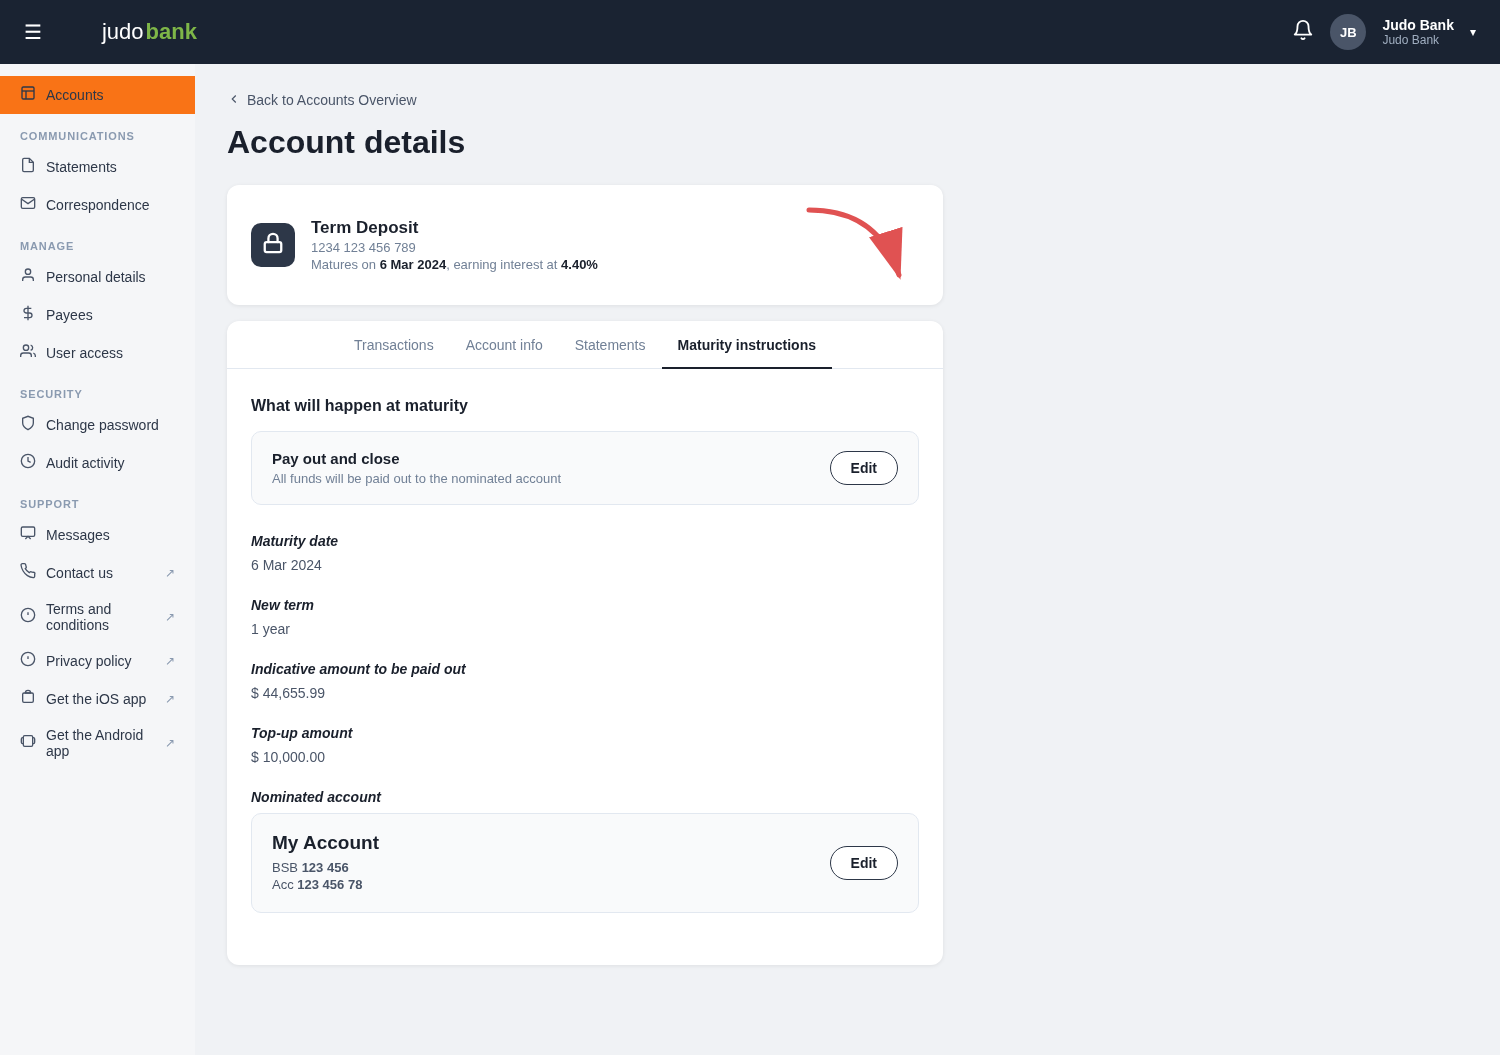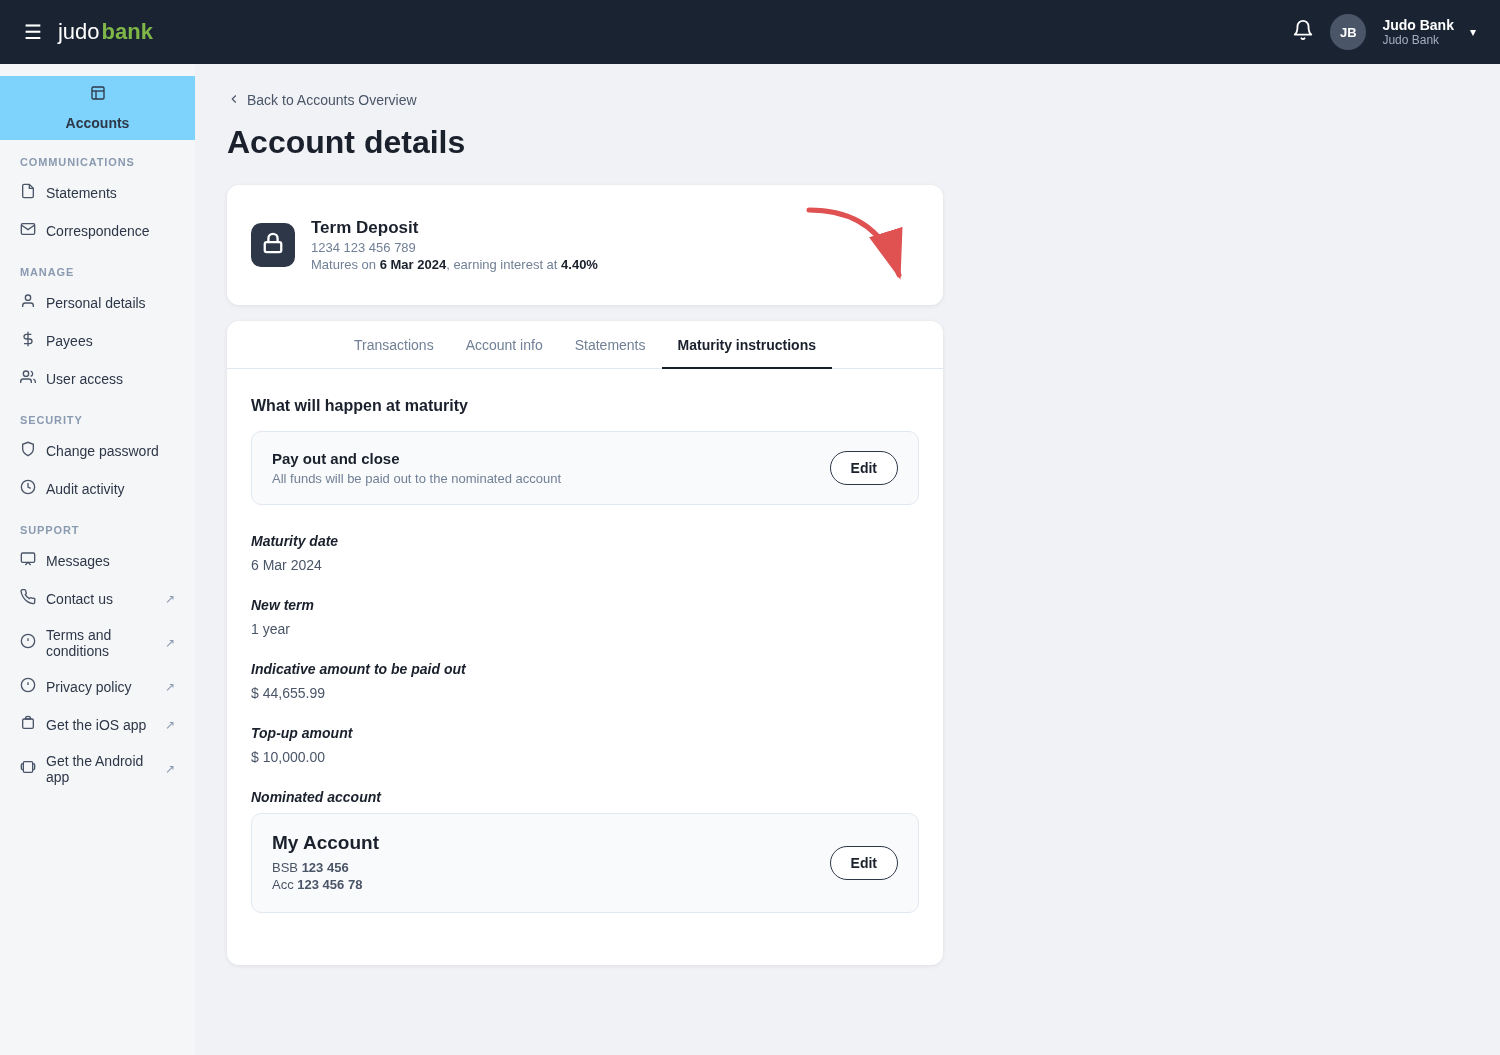--- a/index.html
+++ b/index.html
@@ -11,21 +11,21 @@
       height: 64px;
       display: flex;
       align-items: center;
       justify-content: space-between;
       padding: 0 24px;
       flex-shrink: 0;
     }
     .topnav-left { display: flex; align-items: center; gap: 16px; }
     .hamburger { color: #fff; font-size: 20px; cursor: pointer; }
     .logo { display: flex; align-items: center; gap: 2px; }
-    .logo-judo { color: #fff; font-size: 22px; font-weight: 300; }
+    .logo-judo { color: #fff; font-size: 22px; font-weight: 300; margin-left: 44px; }
     .logo-bank { color: #7eb648; font-size: 22px; font-weight: 700; }
     .topnav-right { display: flex; align-items: center; gap: 16px; }
     .bell-icon { color: #fff; font-size: 20px; cursor: pointer; }
     .user-avatar {
       width: 36px; height: 36px; border-radius: 50%; background: #4a5568;
       display: flex; align-items: center; justify-content: center;
       color: #fff; font-size: 13px; font-weight: 600; cursor: pointer;
     }
     .user-info { color: #fff; }
     .user-name { font-size: 14px; font-weight: 600; }
@@ -59,23 +59,22 @@
       align-items: center;
       gap: 10px;
       padding: 9px 20px;
       font-size: 14px;
       color: #2d3748;
       cursor: pointer;
       border-radius: 0;
       text-decoration: none;
     }
     .sidebar-item.active {
-      background: #7dd3fc;
-      font-weight: 700;
-      flex-direction: column;
+      background: #f97316;
+      font-weight: 400;
     }
     .sidebar-item-icon { font-size: 16px; color: #4a5568; flex-shrink: 0; }
     .sidebar-item-text { flex: 1; }
     .sidebar-item-arrow { font-size: 12px; color: #8a9ab0; }
 
     
     .content {
       flex: 1;
       background: #f0f2f5;
       padding: 0;

